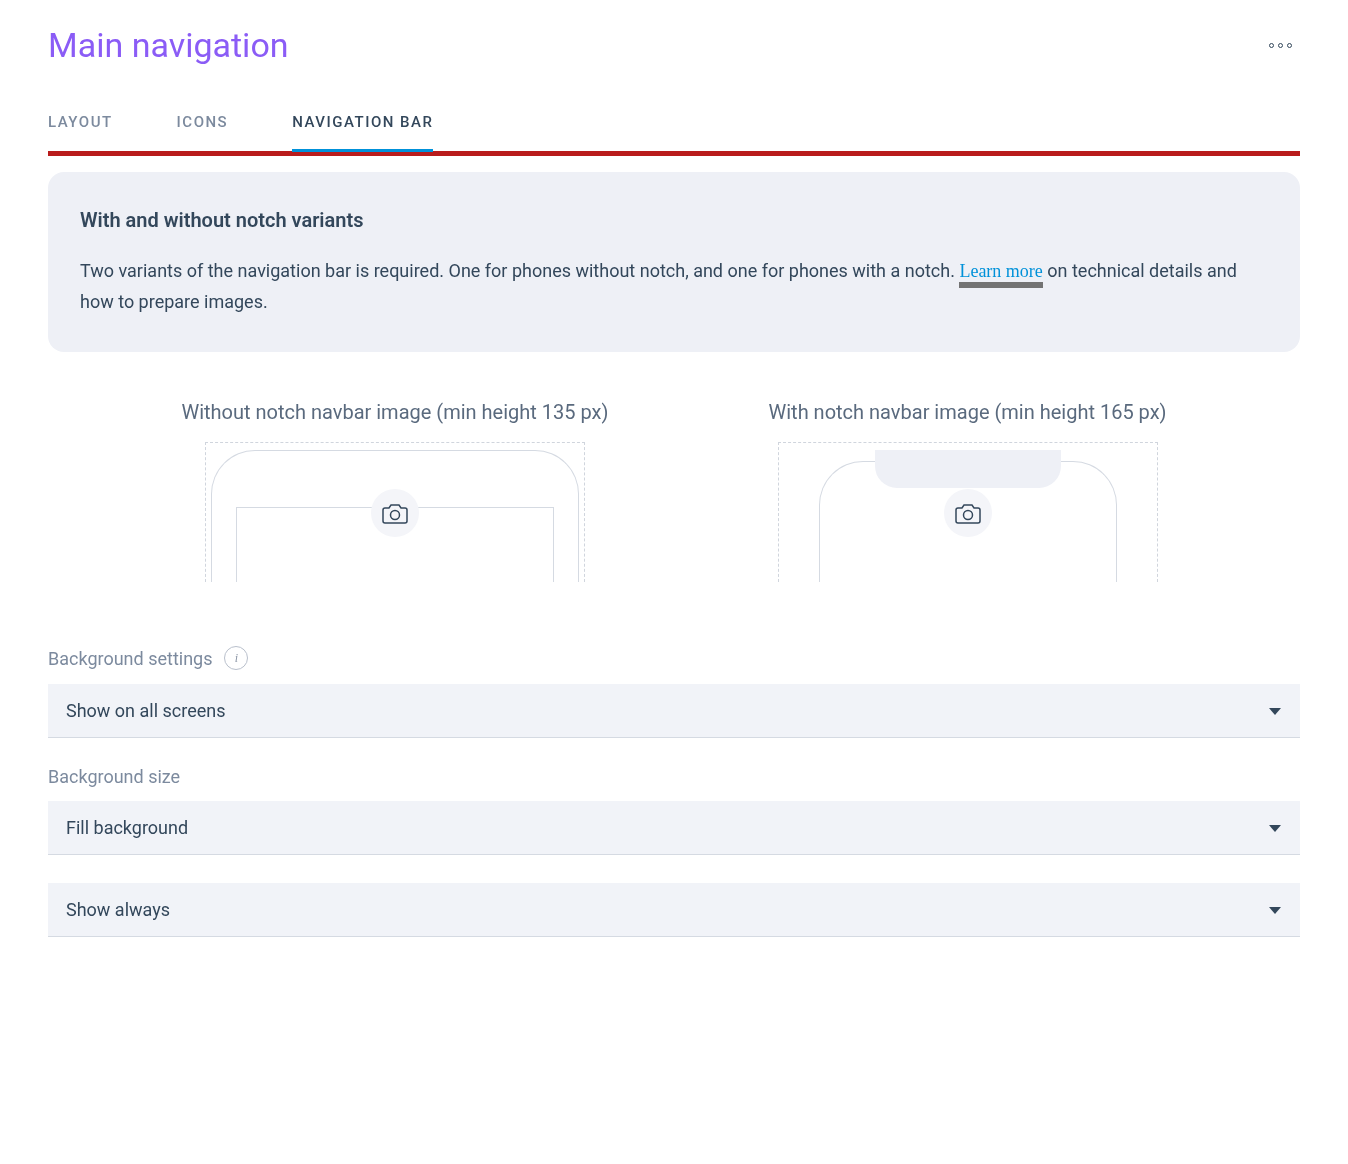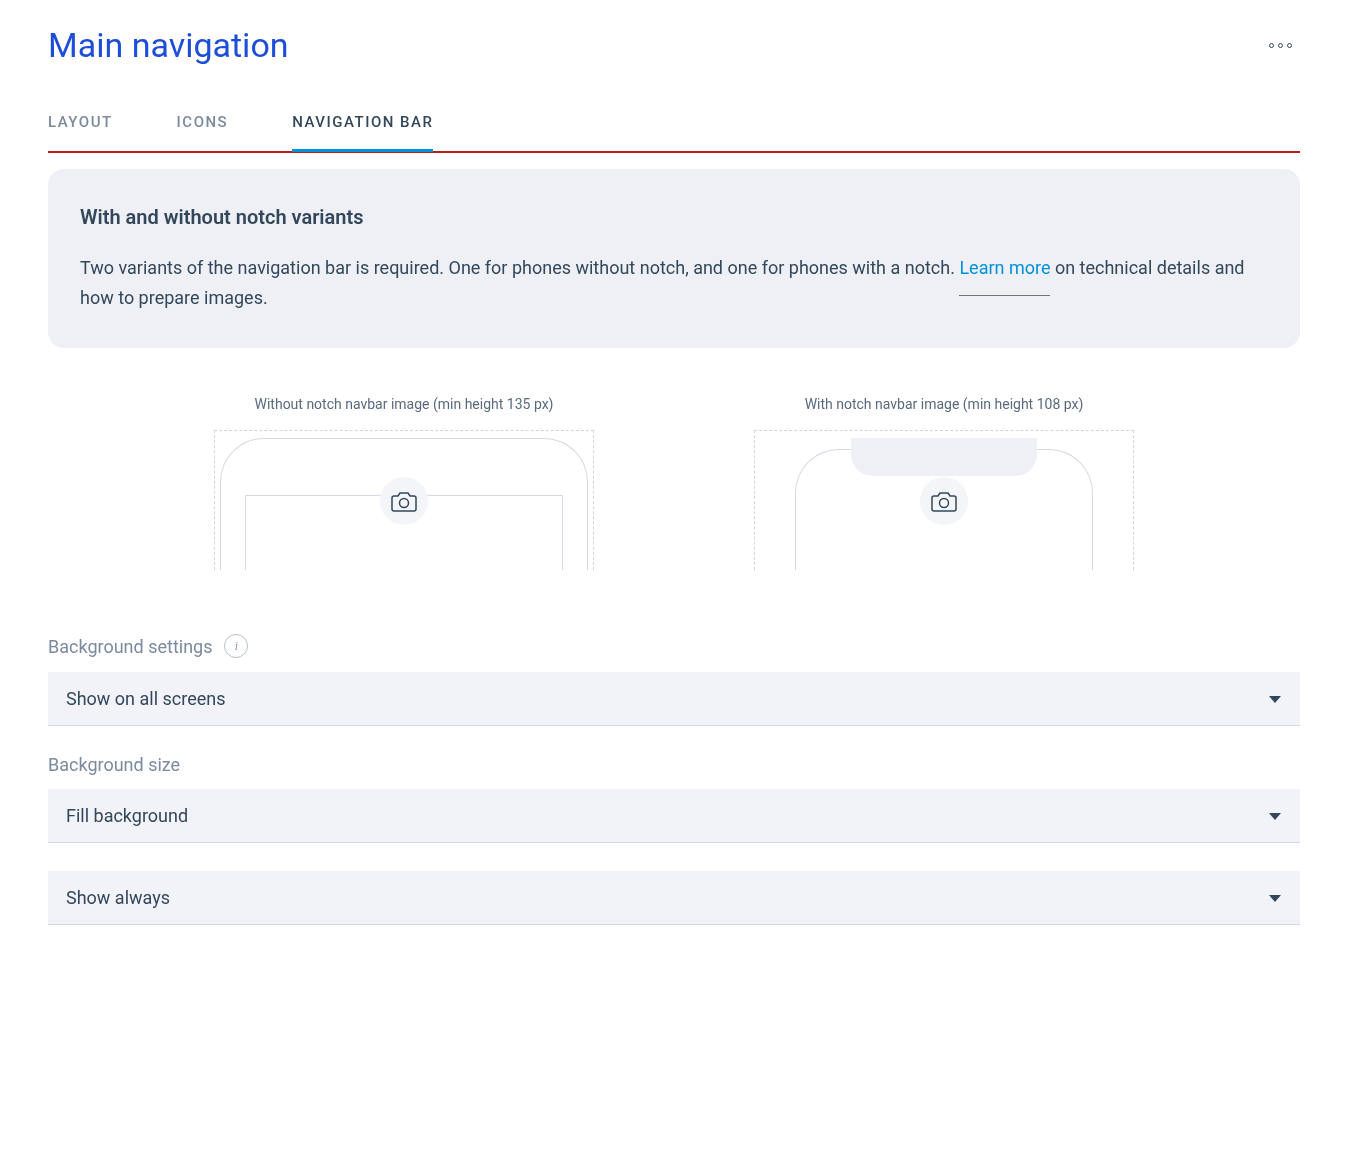--- a/index.html
+++ b/index.html
@@ -12,38 +12,38 @@
     }
     .header {
       display: flex;
       justify-content: space-between;
       align-items: center;
       margin-bottom: 48px;
     }
     .page-title {
       font-size: 34px;
       font-weight: 400;
-      color: #1d4ed8;
+      color: #8b5cf6;
     }
     .more-icon {
       display: flex;
       gap: 4px;
       cursor: pointer;
       padding: 8px;
     }
     .more-icon span {
       width: 5px;
       height: 5px;
       border: 1.5px solid #33475b;
       border-radius: 50%;
     }
     .tabs {
       display: flex;
       gap: 64px;
-      border-bottom: 2px solid #b91c1c;
+      border-bottom: 5px solid #b91c1c;
       margin-bottom: 16px;
     }
     .tab {
       text-transform: uppercase;
       letter-spacing: 1.5px;
       font-size: 15px;
       font-weight: 500;
       color: #7c8a9e;
       padding-bottom: 20px;
       cursor: pointer;
@@ -75,36 +75,37 @@
     }
     .info-text {
       font-size: 18px;
       line-height: 1.65;
       color: #33475b;
       font-weight: 400;
     }
     .info-text a {
       color: #0091d9;
       text-decoration: none;
-      border-bottom: 1px solid #737373;
-      padding-bottom: 17px;
+      border-bottom: 6px solid #737373;
+      padding-bottom: 1px;
+      font-family: Liberation Serif, serif;
     }
     .upload-row {
       display: flex;
       gap: 160px;
       justify-content: center;
       margin-bottom: 64px;
     }
     .upload-col {
       display: flex;
       flex-direction: column;
       align-items: center;
     }
     .upload-label {
-      font-size: 14px;
+      font-size: 20px;
       color: #5a6a7e;
       margin-bottom: 18px;
     }
     .phone-preview {
       width: 380px;
       height: 140px;
       border: 1px dashed #d0d5dd;
       border-bottom: none;
       position: relative;
       background: #ffffff;
@@ -247,21 +248,21 @@
       <div class="camera-badge">
         <svg viewBox="0 0 26 22">
           <path d="M3 6 h4 l2 -3 h8 l2 3 h4 a2 2 0 0 1 2 2 v11 a2 2 0 0 1 -2 2 h-20 a2 2 0 0 1 -2 -2 v-11 a2 2 0 0 1 2 -2 z"></path>
           <circle cx="13" cy="13" r="4.5"></circle>
         </svg>
       </div>
     </div>
   </div>
 
   <div class="upload-col">
-    <div class="upload-label">With notch navbar image (min height 108 px)</div>
+    <div class="upload-label">With notch navbar image (min height 165 px)</div>
     <div class="phone-preview">
       <div class="phone-outline with-inner"></div>
       <div class="notch"></div>
       <div class="camera-badge">
         <svg viewBox="0 0 26 22">
           <path d="M3 6 h4 l2 -3 h8 l2 3 h4 a2 2 0 0 1 2 2 v11 a2 2 0 0 1 -2 2 h-20 a2 2 0 0 1 -2 -2 v-11 a2 2 0 0 1 2 -2 z"></path>
           <circle cx="13" cy="13" r="4.5"></circle>
         </svg>
       </div>
     </div>

